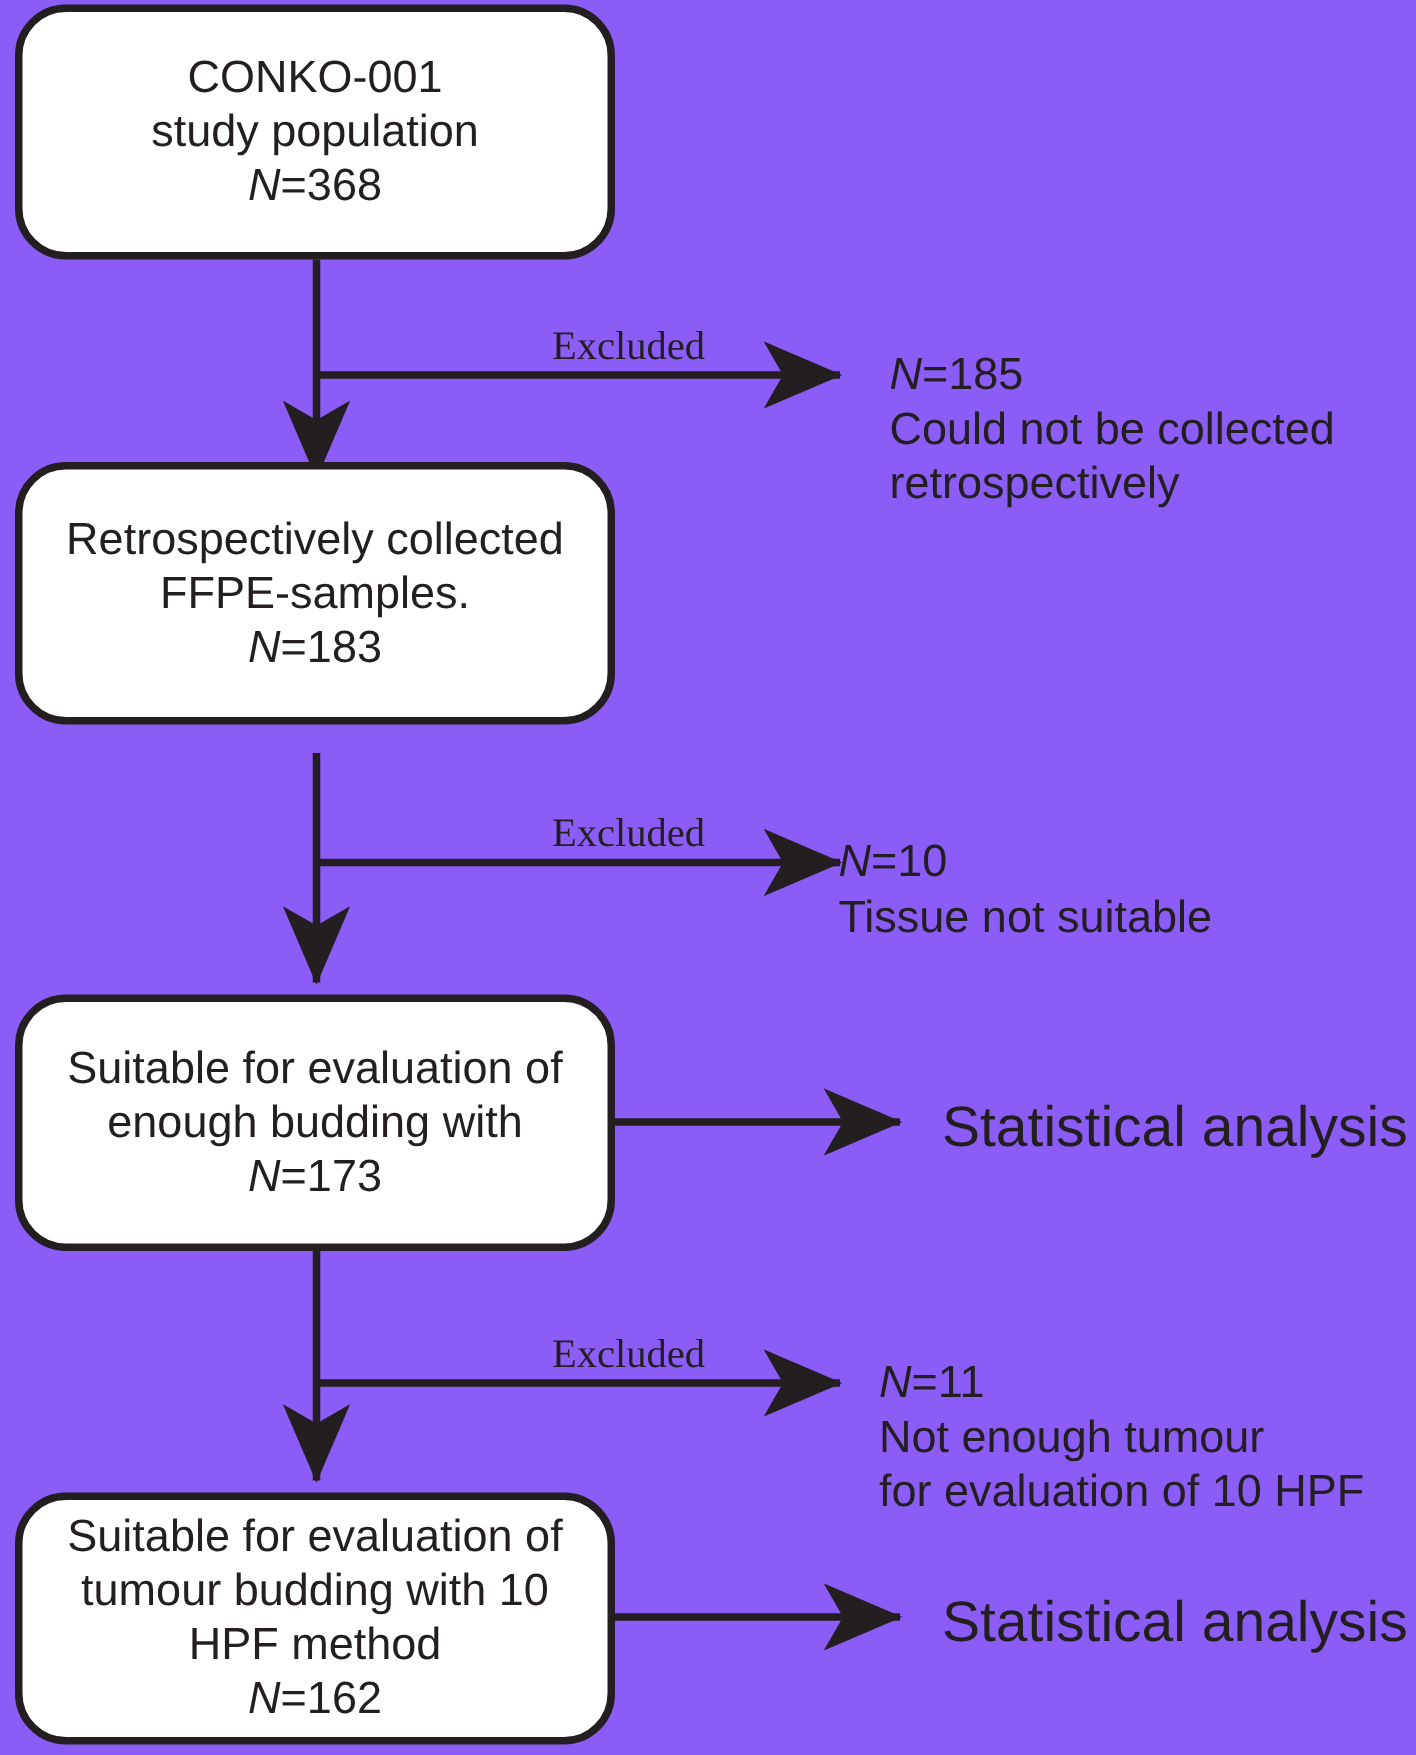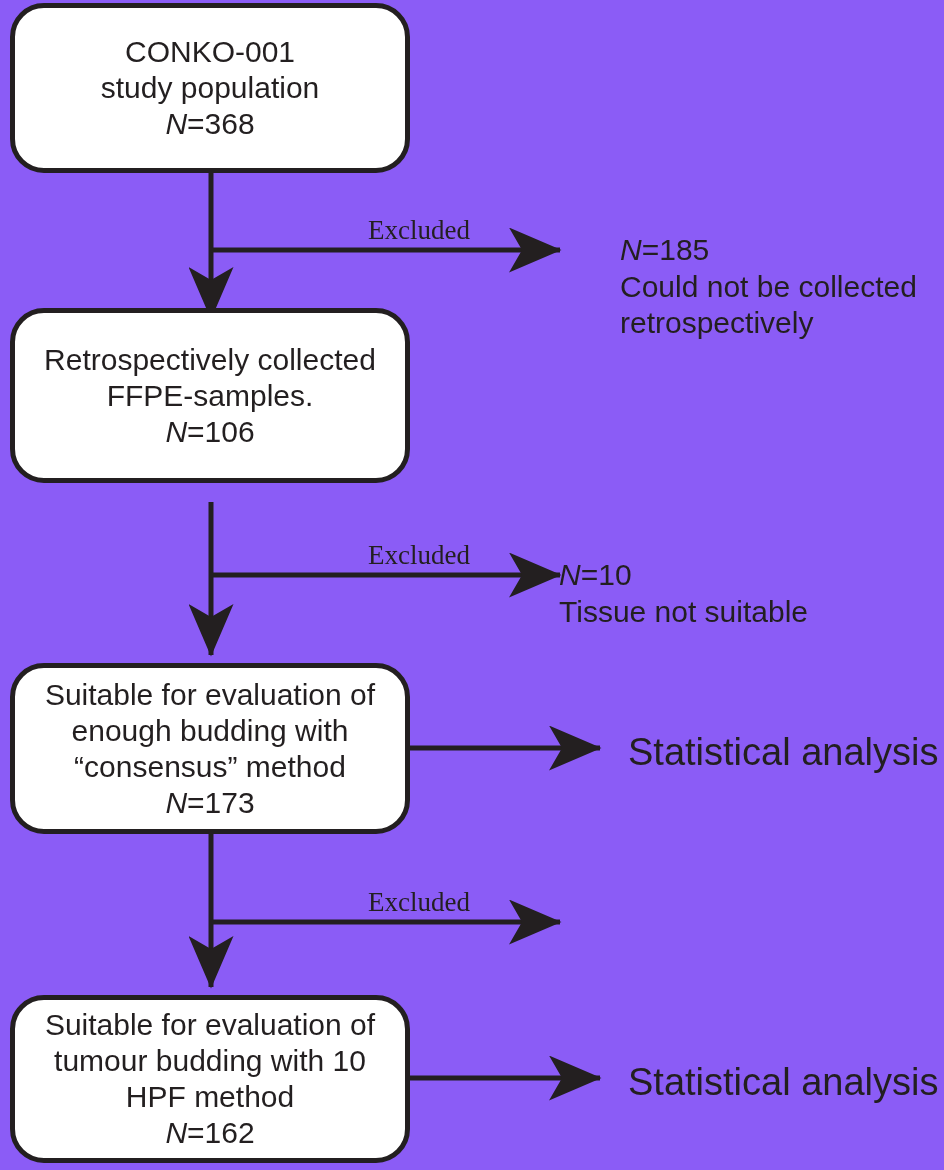--- a/index.html
+++ b/index.html
@@ -117,56 +117,62 @@
 
   <div class="node-box" style="left:10px; top:3px; width:400px; height:170px;">
     <span class="node-line">CONKO-001</span>
     <span class="node-line">study population</span>
     <span class="node-line">
       <i class="nitalic">N</i><span>=368</span>
     </span>
   </div>
 
   <div class="edge-label" style="left:368px; top:215px;">Excluded</div>
-  <div class="side-note" style="left:593px; top:232px;margin-left:27px;">
+  <div class="side-note" style="left:593px; top:232px;">
     <span class="note-line">
       <i class="nitalic">N</i><span>=185</span>
     </span>
     <span class="note-line">Could not be collected</span>
     <span class="note-line">retrospectively</span>
   </div>
 
   <div class="node-box" style="left:10px; top:308px; width:400px; height:175px;">
     <span class="node-line">Retrospectively collected</span>
     <span class="node-line">FFPE-samples.</span>
     <span class="node-line">
-      <i class="nitalic">N</i><span>=106</span>
+      <i class="nitalic">N</i><span>=183</span>
     </span>
   </div>
 
   <div class="edge-label" style="left:368px; top:540px;">Excluded</div>
   <div class="side-note" style="left:559px; top:557px;">
     <span class="note-line">
       <i class="nitalic">N</i><span>=10</span>
     </span>
     <span class="note-line">Tissue not suitable</span>
   </div>
 
   <div class="node-box" style="left:10px; top:663px; width:400px; height:171px;">
     <span class="node-line">Suitable for evaluation of</span>
     <span class="node-line">enough budding with</span>
-    <span class="node-line">“consensus” method</span>
     <span class="node-line">
       <i class="nitalic">N</i><span>=173</span>
     </span>
   </div>
 
   <div class="terminal-label" style="left:628px; top:731px;">Statistical analysis</div>
 
   <div class="edge-label" style="left:368px; top:887px;">Excluded</div>
+  <div class="side-note" style="left:586px; top:904px;">
+    <span class="note-line">
+      <i class="nitalic">N</i><span>=11</span>
+    </span>
+    <span class="note-line">Not enough tumour</span>
+    <span class="note-line">for evaluation of 10 HPF</span>
+  </div>
 
   <div class="node-box" style="left:10px; top:995px; width:400px; height:168px;">
     <span class="node-line">Suitable for evaluation of</span>
     <span class="node-line">tumour budding with 10</span>
     <span class="node-line">HPF method</span>
     <span class="node-line">
       <i class="nitalic">N</i><span>=162</span>
     </span>
   </div>
 

